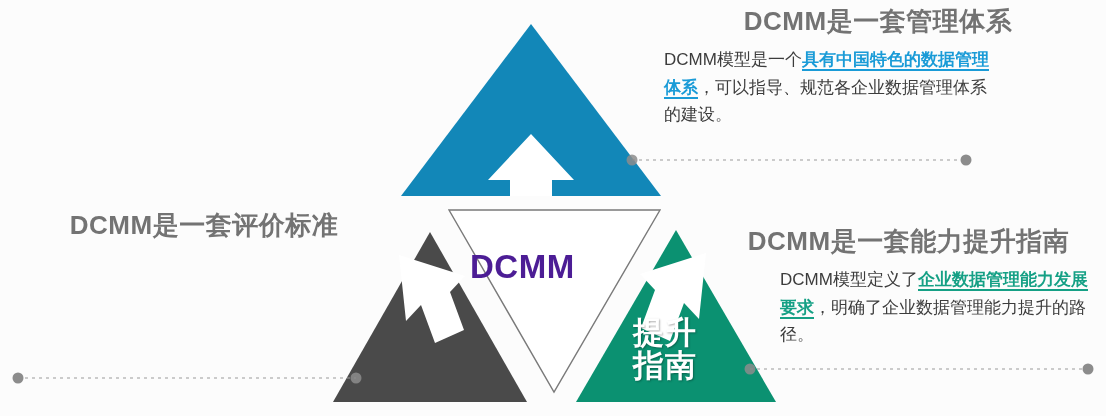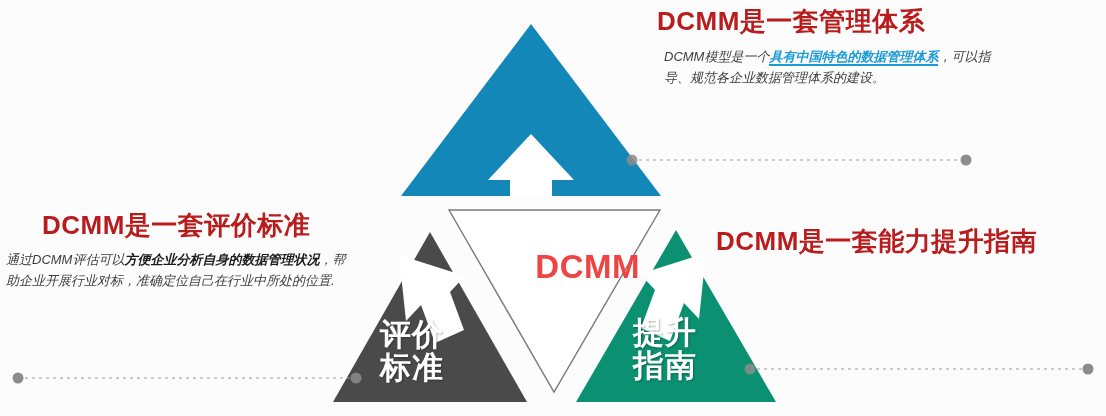--- a/index.html
+++ b/index.html
@@ -54,44 +54,44 @@
     left: 613px;
     top: 316px;
     width: 104px;
     font-size: 31px;
   }
   #center-label {
     position: absolute;
     left: 470px;
     top: 248px;
     width: 170px;
-    text-align: right;
+    text-align: left;
     font-size: 33px;
     font-weight: bold;
-    color: #ef4444;
+    color: #4c1d95;
     letter-spacing: 0.5px;
     pointer-events: none;
   }
   .block {
     position: absolute;
   }
   .block-title {
     font-size: 26px;
     font-weight: bold;
-    color: #b91c1c;
+    color: #737373;
     letter-spacing: 0.5px;
     white-space: nowrap;
     line-height: 1.2;
+    text-align: center;
   }
   .block-body {
-    font-size: 13px;
+    font-size: 17px;
     color: #3c3c3c;
     line-height: 1.62;
     font-weight: normal;
-    font-style: italic;
   }
   .block-body b {
     font-weight: bold;
     color: #1b1b1b;
   }
   .hl-blue {
     color: #1a9bd7;
     font-weight: bold;
     border-bottom: 2px solid #1a9bd7;
   }
@@ -111,21 +111,20 @@
   #block-top-right .block-body {
     padding-left: 7px;
     width: 330px;
   }
   #block-left {
     left: 6px;
     top: 210px;
     width: 360px;
   }
   #block-left .block-title {
-    margin-bottom: 8px;
     padding-left: 36px;
   }
   #block-left .block-body {
     width: 352px;
   }
   #block-bottom-right {
     left: 716px;
     top: 218px;
     width: 385px;
     margin-top: 8px;
@@ -174,35 +173,33 @@
     </g>
     <g>
       <line x1="750" y1="369" x2="1088" y2="369" stroke="#9a9a9a" stroke-width="1.2" stroke-dasharray="3 4"></line>
       <circle cx="750" cy="369" r="5.5" fill="#8c8c8c" opacity="0.85"></circle>
       <circle cx="1088" cy="369" r="5.5" fill="#8c8c8c"></circle>
     </g>
 
   </svg>
 
 
-  <div class="tri-label" id="label-evaluation">评价
-标准</div>
 
   <div class="tri-label" id="label-improvement">提升
 指南</div>
 
   <div id="center-label">DCMM</div>
 
   <div class="block" id="block-top-right">
     <div class="block-title">DCMM是一套管理体系</div>
     <div class="block-body">DCMM模型是一个<span class="hl-blue">具有中国特色的数据管理体系</span>，可以指导、规范各企业数据管理体系的建设。</div>
   </div>
 
   <div class="block" id="block-left">
     <div class="block-title">DCMM是一套评价标准</div>
-    <div class="block-body">通过DCMM评估可以<b>方便企业分析自身的数据管理状况</b>，帮助企业开展行业对标，准确定位自己在行业中所处的位置.</div>
   </div>
 
   <div class="block" id="block-bottom-right">
     <div class="block-title">DCMM是一套能力提升指南</div>
+    <div class="block-body">DCMM模型定义了<span class="hl-green">企业数据管理能力发展要求</span>，明确了企业数据管理能力提升的路径。</div>
   </div>
 
 </div>
 
 </body></html>

